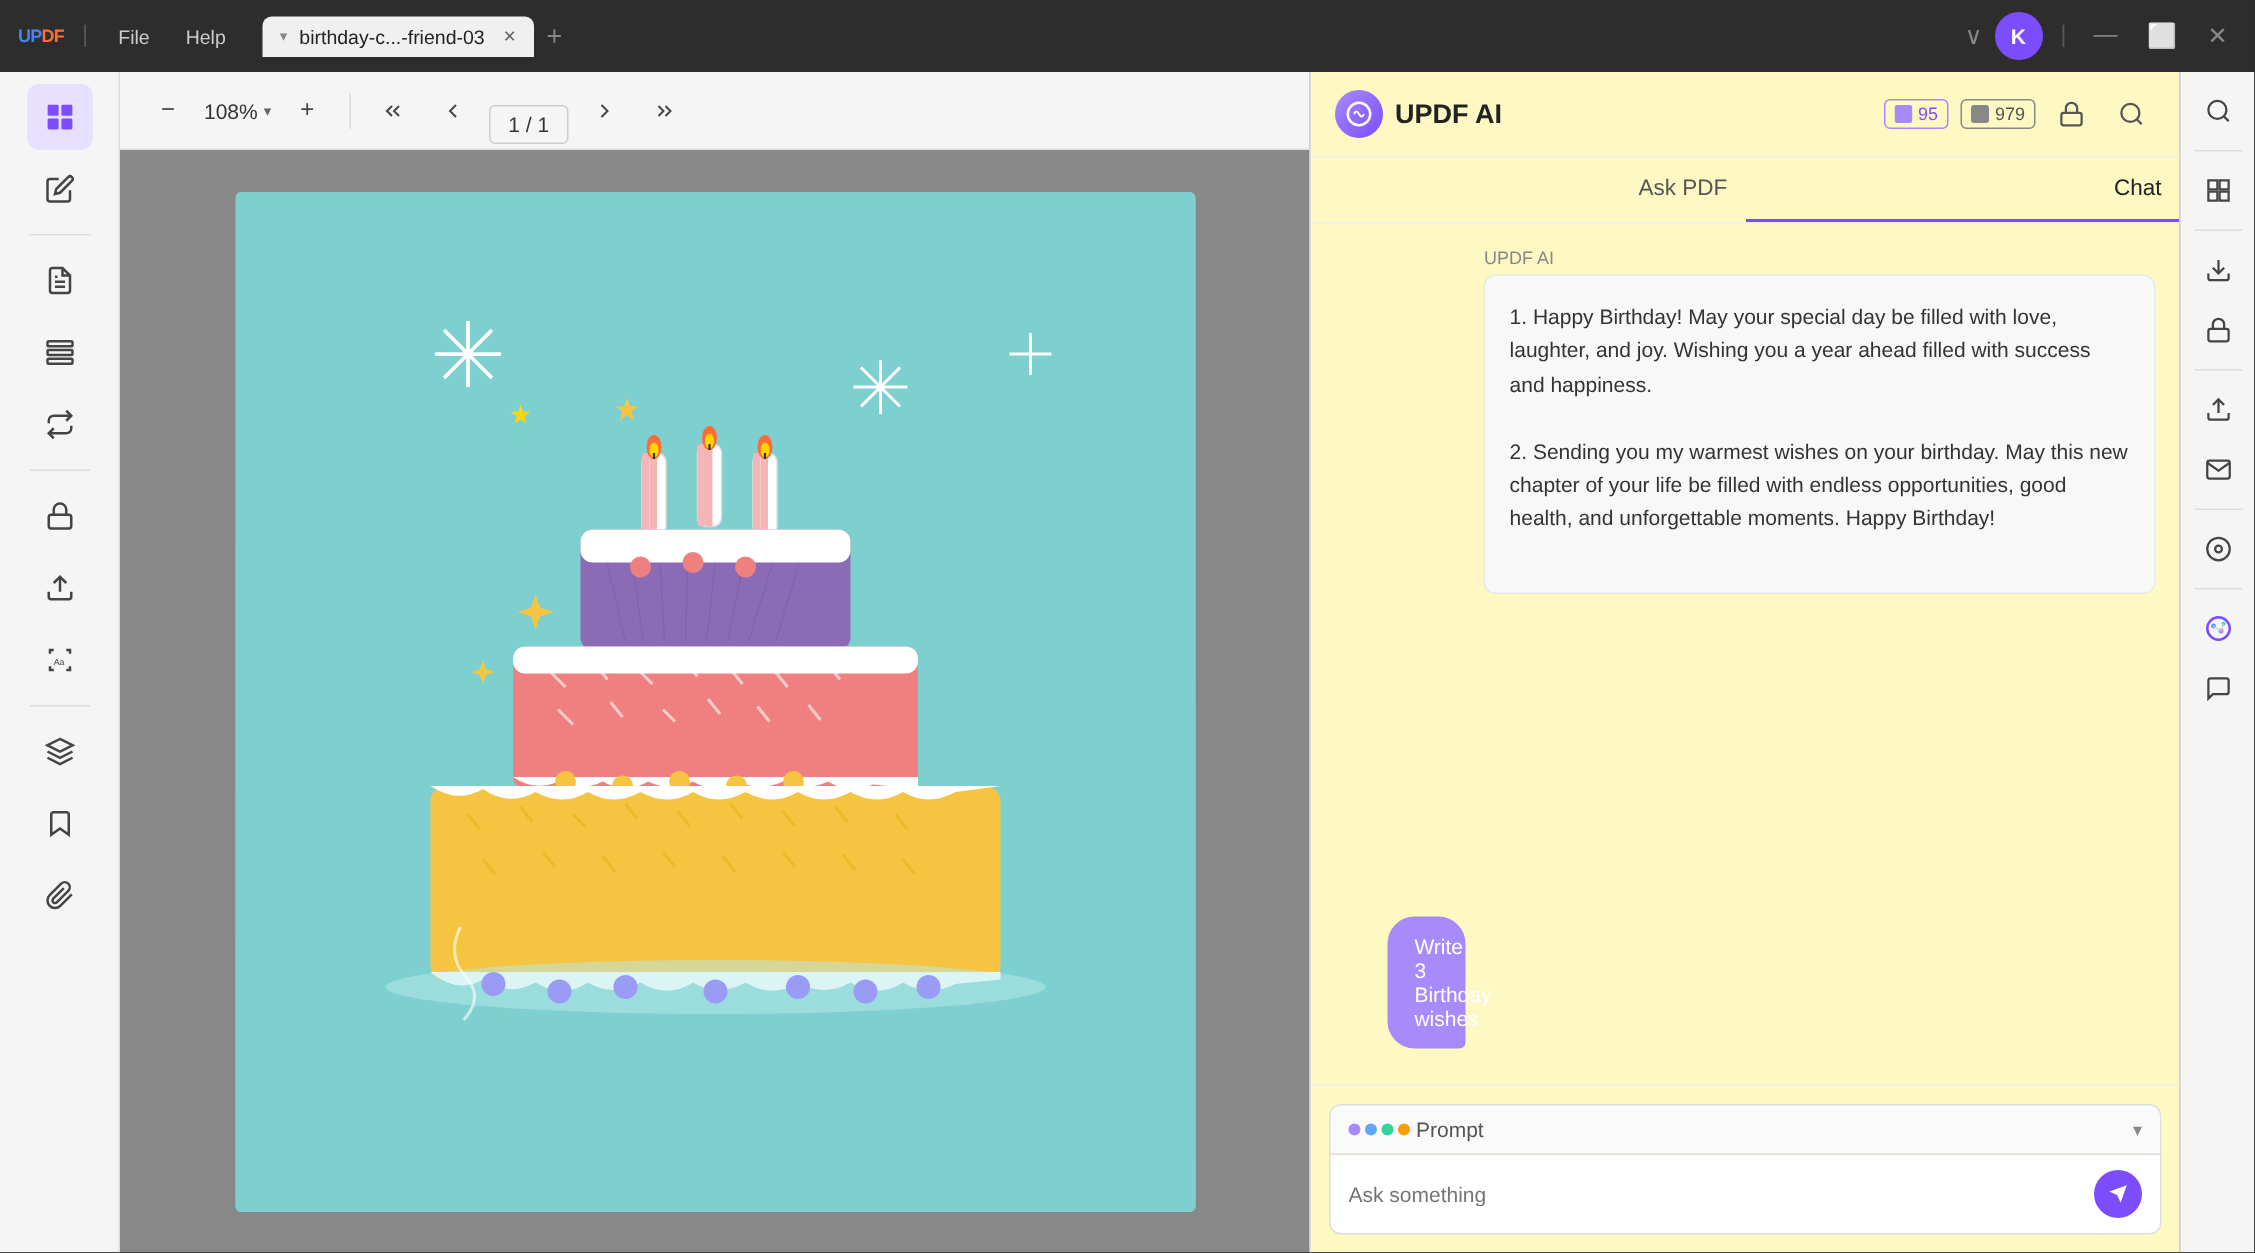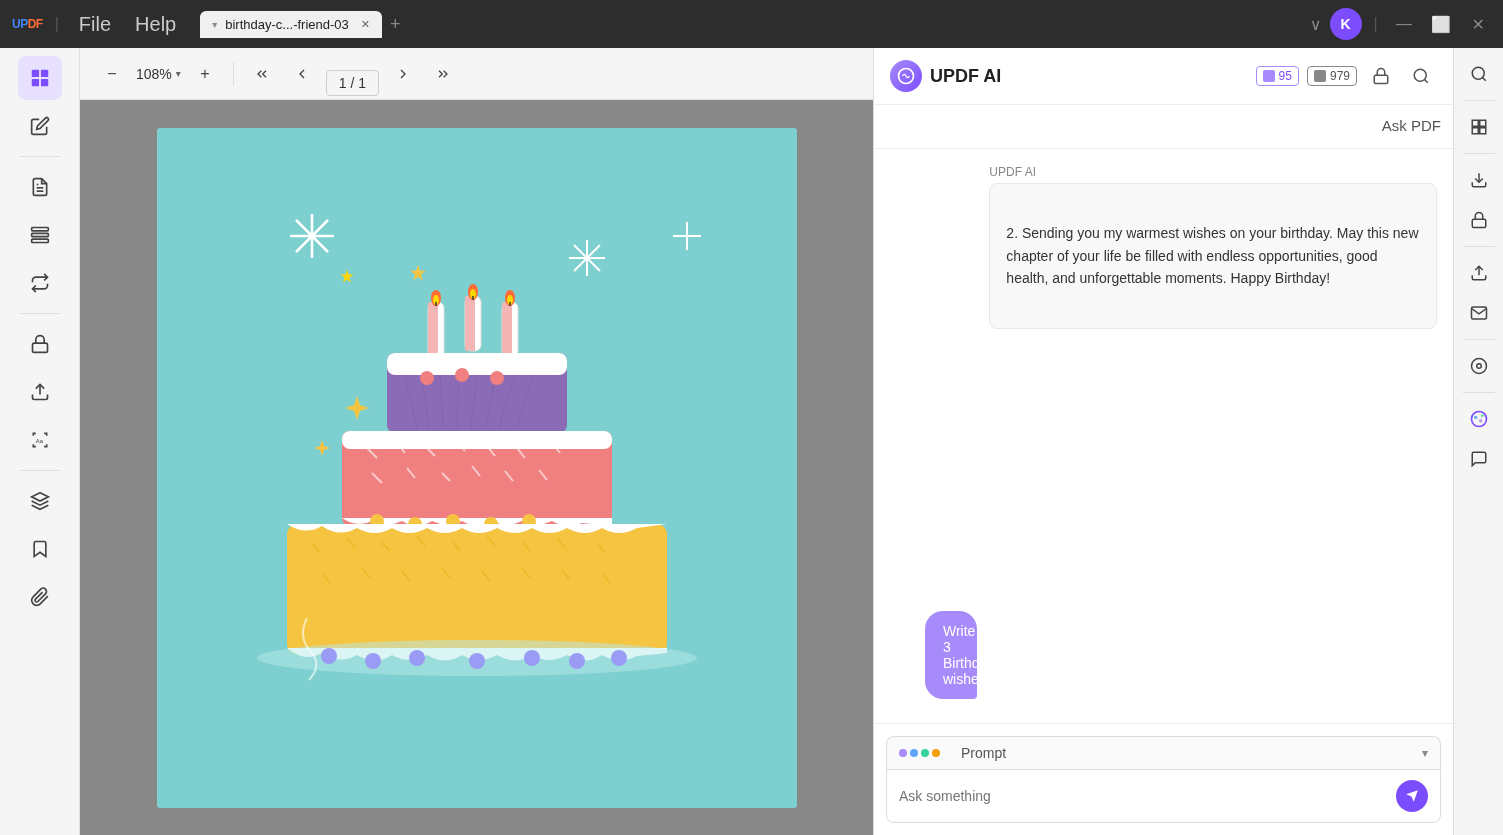--- a/index.html
+++ b/index.html
@@ -16,21 +16,21 @@
       flex-shrink: 0;
     }
     .titlebar-logo {
       color: #7c4dff;
       font-weight: 900;
       font-size: 12px;
       letter-spacing: -0.5px;
     }
     .titlebar-logo span { color: #ff6b35; }
     .titlebar-divider { color: #555; margin: 0 4px; }
-    .titlebar-menu { color: #ccc; font-size: 20px; cursor: pointer; padding: 4px 8px; border-radius: 4px; }
+    .titlebar-menu { color: #ccc; font-size: 13px; cursor: pointer; padding: 4px 8px; border-radius: 4px; }
     .tab-area { display: flex; align-items: center; margin-left: 8px; gap: 4px; }
     .tab {
       background: #3a3a3a;
       color: #ccc;
       font-size: 13px;
       padding: 6px 12px;
       border-radius: 6px 6px 0 0;
       display: flex;
       align-items: center;
       gap: 8px;
@@ -138,21 +138,21 @@
       position: relative;
       overflow: hidden;
       display: flex;
       align-items: center;
       justify-content: center;
     }
 
     
     .ai-panel {
       width: 580px;
-      background: #ffffff;
+      background: #fef9c3;
       display: flex;
       flex-direction: column;
       border-left: 1px solid #ddd;
       flex-shrink: 0;
     }
     .ai-panel-header {
       padding: 12px 16px;
       border-bottom: 1px solid #eee;
       display: flex;
       align-items: center;
@@ -238,21 +238,21 @@
     }
 
     
     .ai-prompt-area {
       border-top: 1px solid #eee;
       padding: 12px;
     }
     .prompt-header {
       display: flex;
       align-items: center;
-      gap: 21px;
+      gap: 4px;
       padding: 8px 12px;
       border: 1px solid #ddd;
       border-bottom: none;
       border-radius: 8px 8px 0 0;
       background: #fafafa;
     }
     .prompt-dots {
       display: flex; gap: 3px;
     }
     .dot { width: 8px; height: 8px; border-radius: 50%; }
@@ -655,31 +655,33 @@
           <svg width="18" height="18" viewBox="0 0 24 24" fill="none" stroke="currentColor" stroke-width="2">
               <circle cx="11" cy="11" r="8"></circle>
               <line x1="21" y1="21" x2="16.65" y2="16.65"></line>
             </svg>
         </div>
       </div>
     </div>
 
     <div class="ai-tabs">
       <div class="ai-tab">Ask PDF</div>
+      <div class="ai-tab active">Chat</div>
     </div>
 
     <div class="ai-chat" style="position:relative">
 
       <div style="display:flex; justify-content:flex-end; margin-bottom:8px">
         <div class="user-bubble">Write 3 Birthday wishes</div>
       </div>
 
       <div>
         <div class="ai-label">UPDF AI</div>
         <div class="ai-response">
+          <p>1. Happy Birthday! May your special day be filled with love, laughter, and joy. Wishing you a year ahead filled with success and happiness.</p>
           <br>
           <p>2. Sending you my warmest wishes on your birthday. May this new chapter of your life be filled with endless opportunities, good health, and unforgettable moments. Happy Birthday!</p>
           <br>
         </div>
       </div>
     </div>
 
     <div class="ai-prompt-area">
       <div class="prompt-header">
         <div class="prompt-dots">

